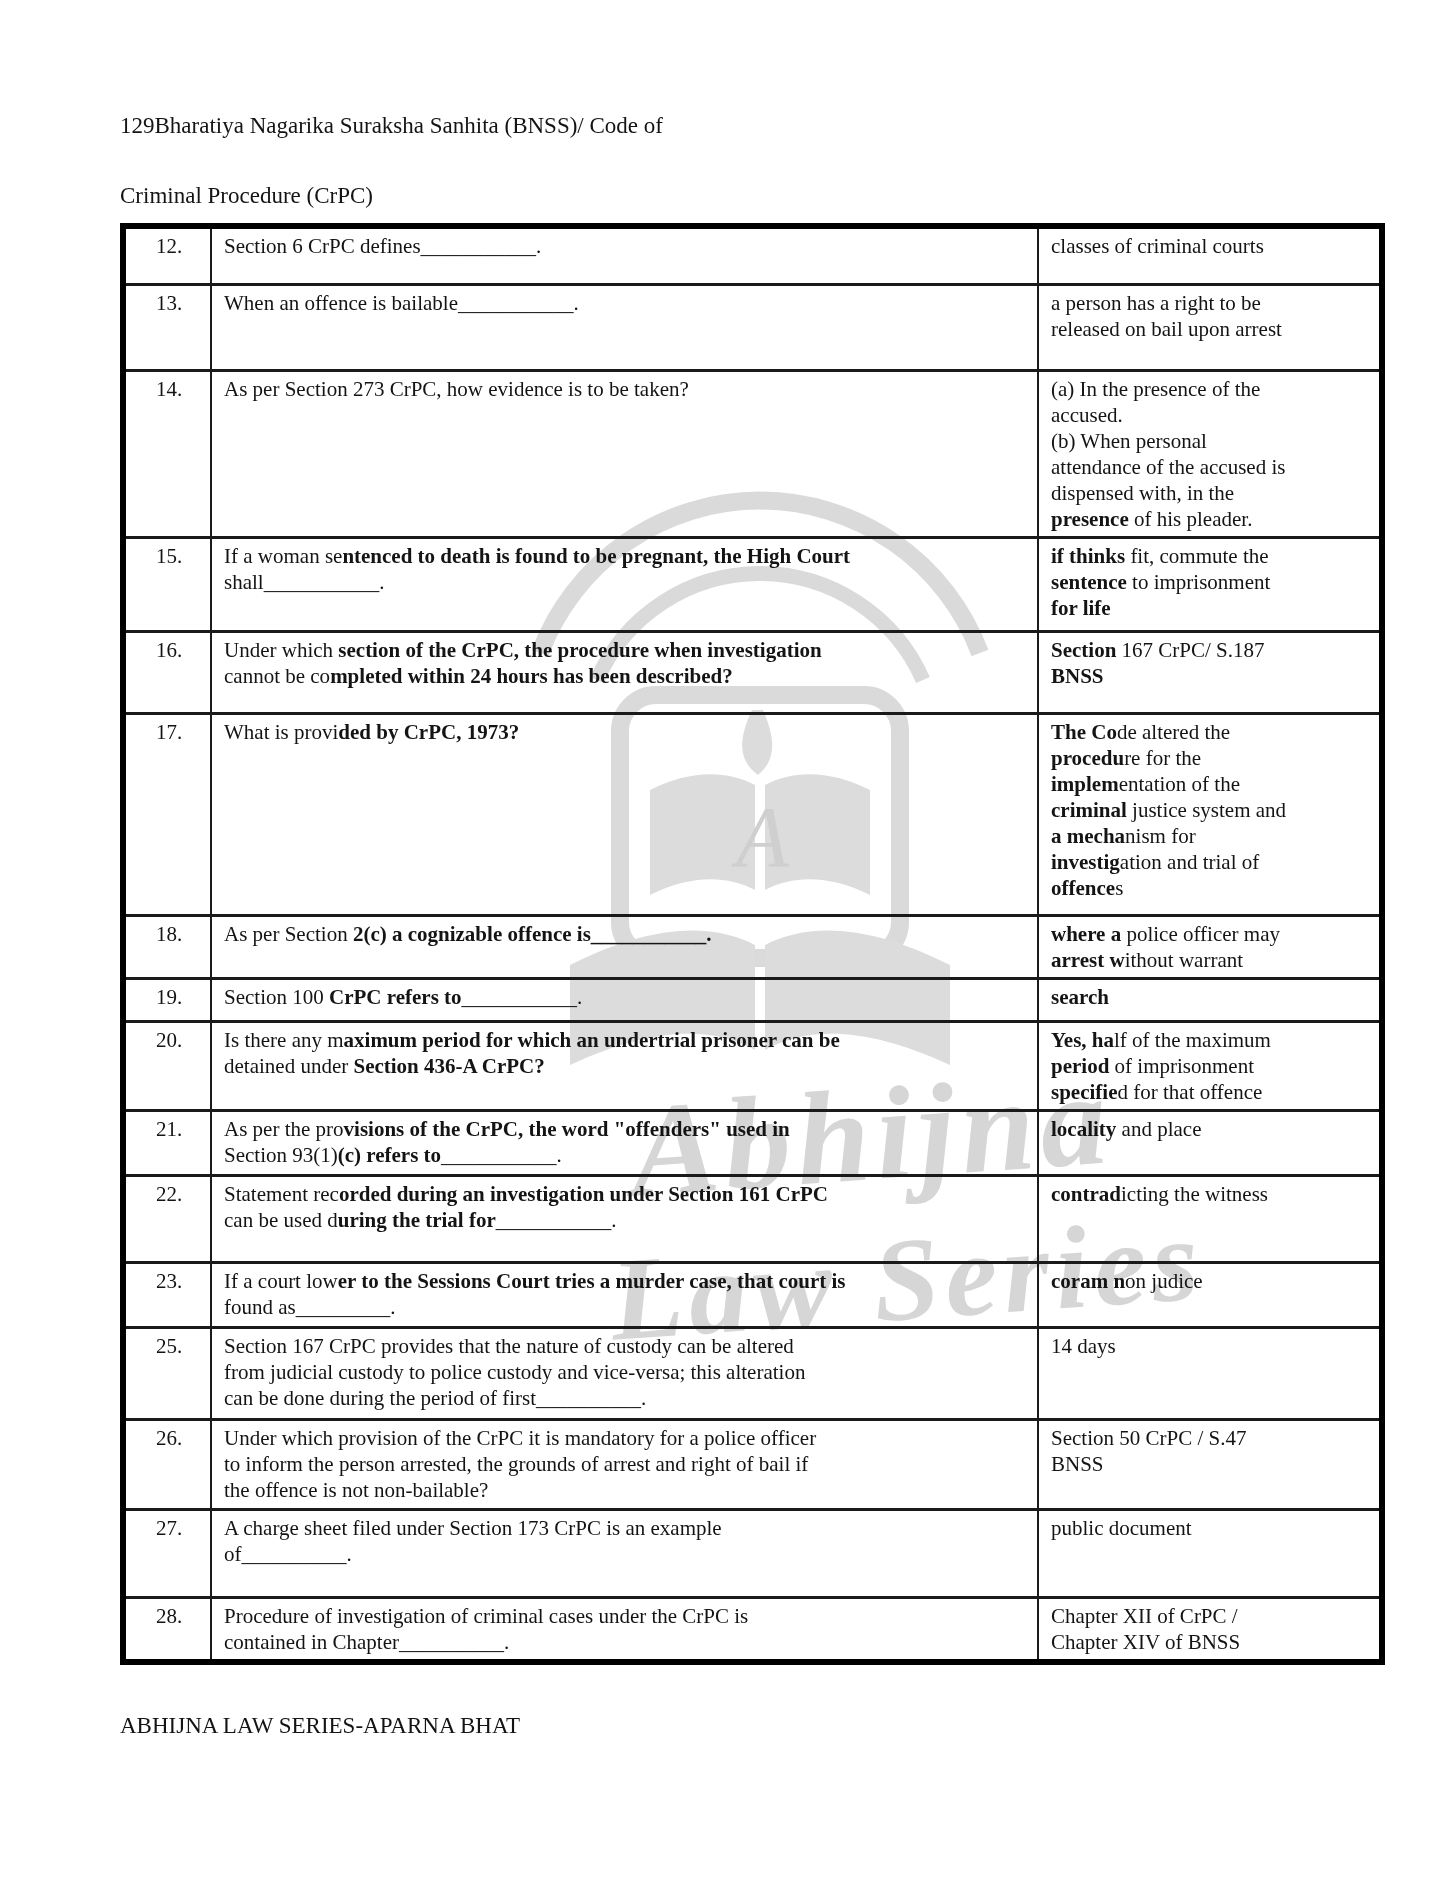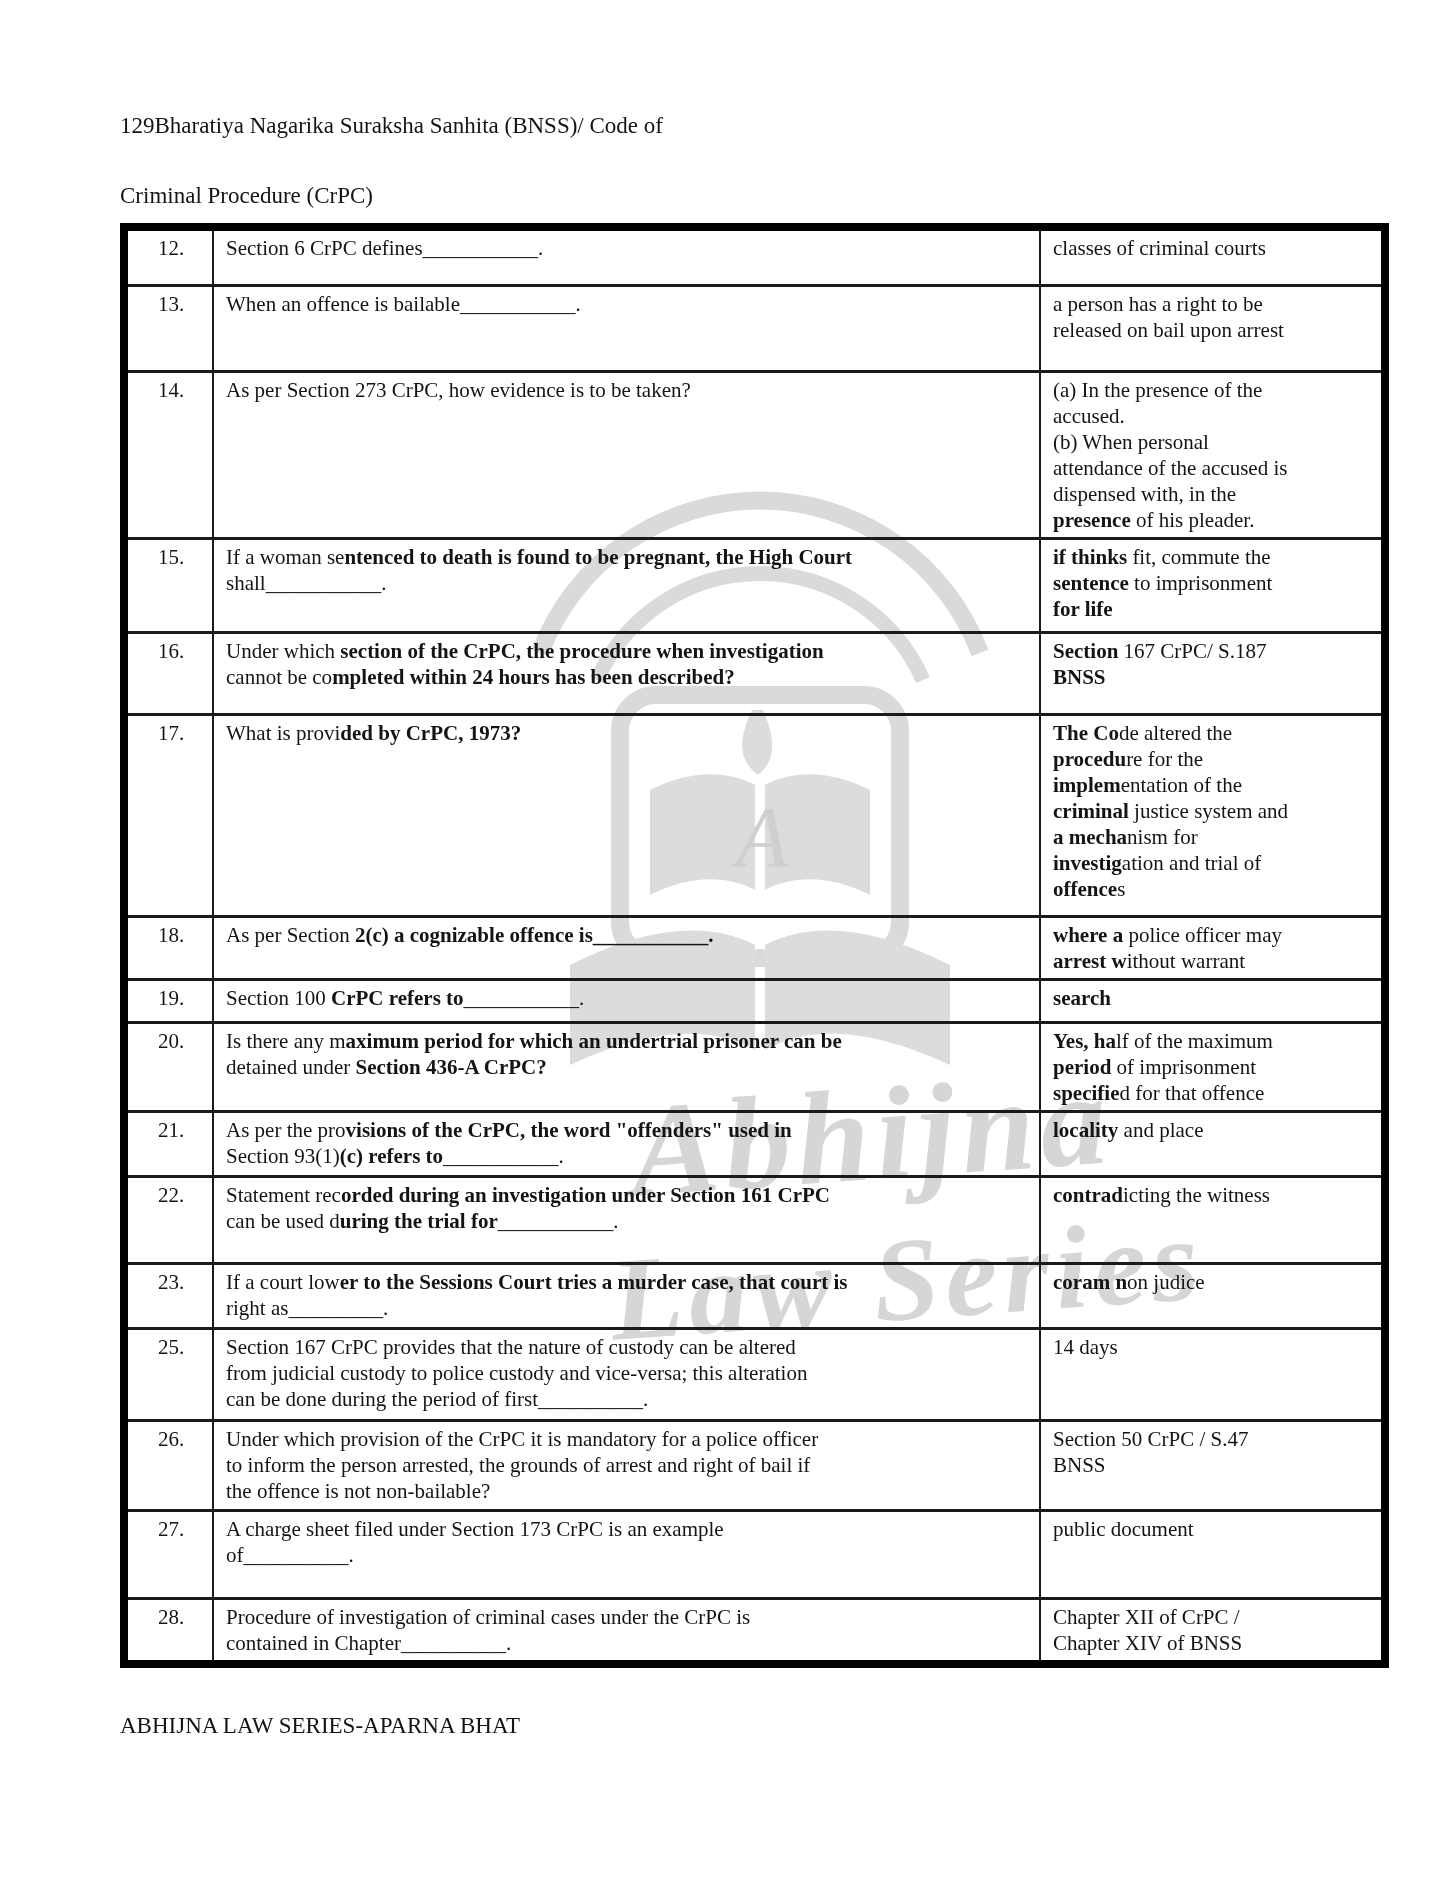--- a/index.html
+++ b/index.html
@@ -45,21 +45,21 @@
   }
   table.qa td{
     border-left:2px solid #1a1a1a;
     border-right:2px solid #1a1a1a;
     border-top:3px solid #1a1a1a;
     border-bottom:3px solid #1a1a1a;
     vertical-align:top;
     padding:4px 10px 4px 12px;
     background:transparent;
   }
-  table.qa{border:8px solid #000000;}
+  table.qa{border:6px solid #000000;}
   td.num{width:62px;text-align:center;padding-left:4px;padding-right:10px;}
   td.question{width:803px;}
   td.answer{width:318px;padding-left:10px;}
   b{font-weight:700;}
   
   tbody tr:nth-child(1){height:58px;}
   tbody tr:nth-child(2){height:86px;}
   tbody tr:nth-child(3){height:156px;}
   tbody tr:nth-child(4){height:94px;}
   tbody tr:nth-child(5){height:82px;}
@@ -162,21 +162,21 @@
           <td class="question"><span>As per the pro</span><b>visions of the CrPC, the word "offenders" used in</b><br><span>Section 93(1)</span><b>(c) refers to</b><span>___________.</span></td>
           <td class="answer"><b>locality</b><span> and place</span></td>
         </tr>
         <tr>
           <td class="num">22.</td>
           <td class="question"><span>Statement rec</span><b>orded during an investigation under Section 161 CrPC</b><br><span>can be used d</span><b>uring the trial for</b><span>___________.</span></td>
           <td class="answer"><b>contrad</b><span>icting the witness</span></td>
         </tr>
         <tr>
           <td class="num">23.</td>
-          <td class="question"><span>If a court low</span><b>er to the Sessions Court tries a murder case, that court is</b><br><span>right as_________.</span></td>
+          <td class="question"><span>If a court low</span><b>er to the Sessions Court tries a murder case, that court is</b><br><span>found as_________.</span></td>
           <td class="answer"><b>coram n</b><span>on judice</span></td>
         </tr>
         <tr>
           <td class="num">25.</td>
           <td class="question"><span>Section 167 CrPC provides that the nature of custody can be altered</span><br><span>from judicial custody to police custody and vice-versa; this alteration</span><br><span>can be done during the period of first__________.</span></td>
           <td class="answer"><span>14 days</span></td>
         </tr>
         <tr>
           <td class="num">26.</td>
           <td class="question"><span>Under which provision of the CrPC it is mandatory for a police officer</span><br><span>to inform the person arrested, the grounds of arrest and right of bail if</span><br><span>the offence is not non-bailable?</span></td>

